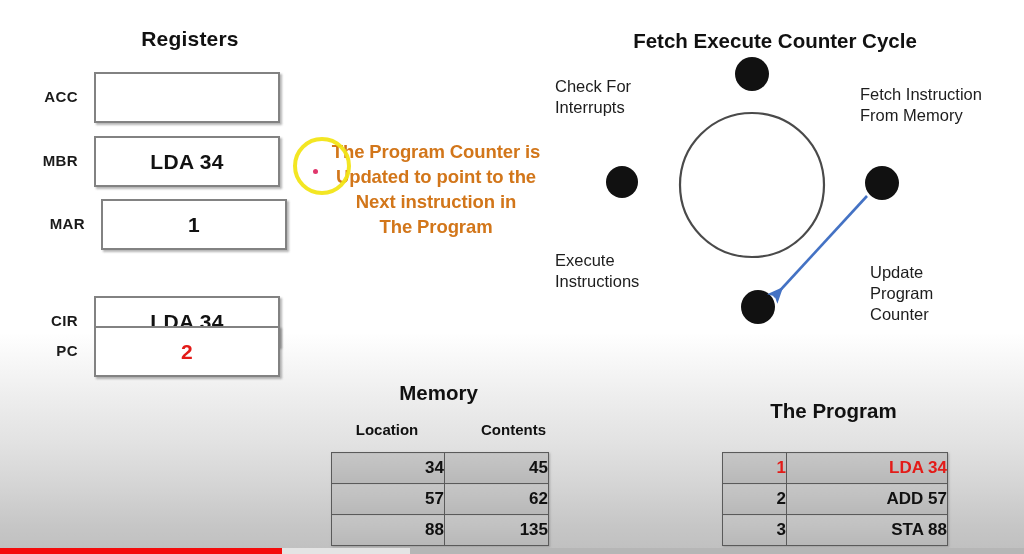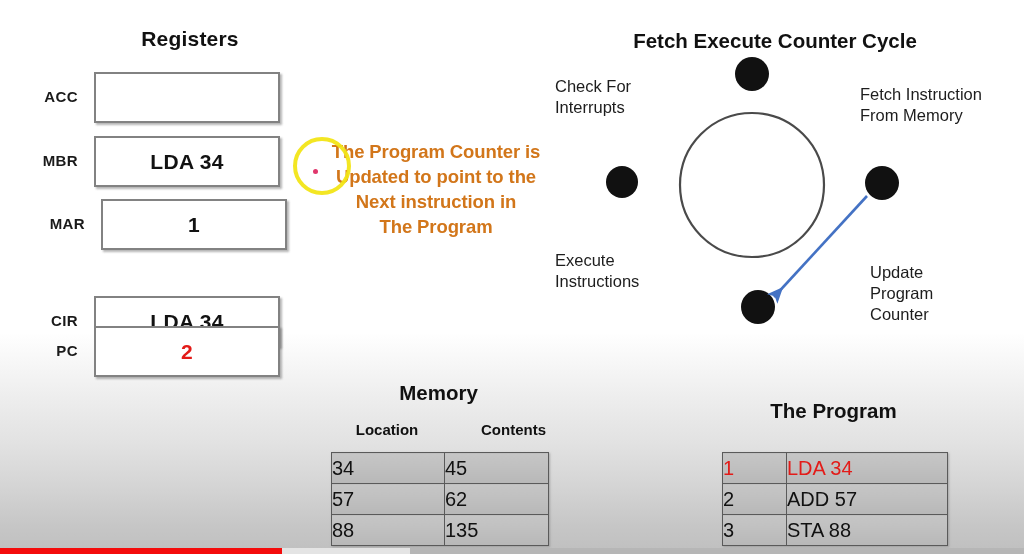--- a/index.html
+++ b/index.html
@@ -140,23 +140,23 @@
     white-space: nowrap;
   }
   table.grid {
     position: absolute;
     border-collapse: collapse;
     background: #bdbdbd;
     box-shadow: 1px 1px 2px rgba(120,120,120,.5);
   }
   table.grid td {
     border: 1.5px solid #5a5a5a;
-    text-align: left;
-    font-size: 20px;
-    font-weight: normal;
+    text-align: right;
+    font-size: 17px;
+    font-weight: bold;
     color: #111;
     height: 30px;
     padding: 0;
     background: linear-gradient(to bottom, #c6c6c6, #b8b8b8);
   }
   table.grid td.red { color: #e31b18; }
 
   #memory-table { left: 331px; top: 452px; }
   #memory-table td.c1 { width: 112px; }
   #memory-table td.c2 { width: 103px; }

